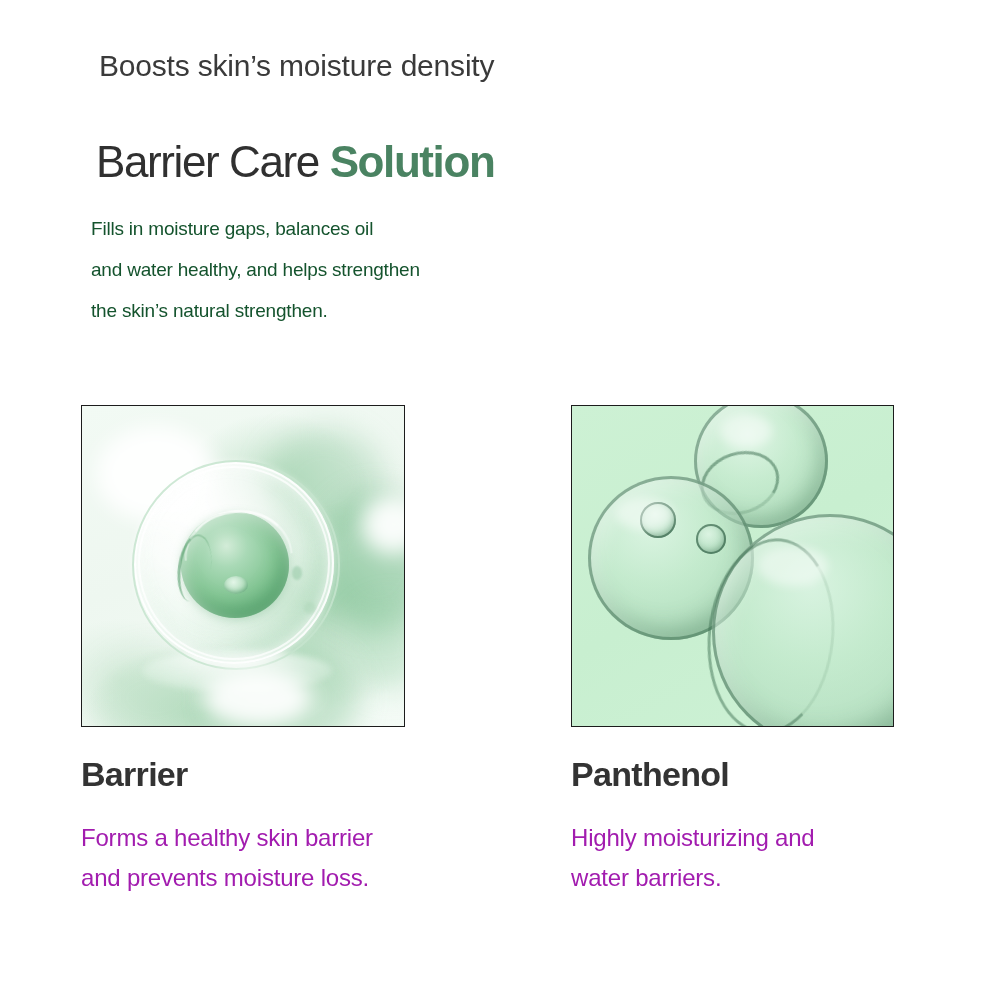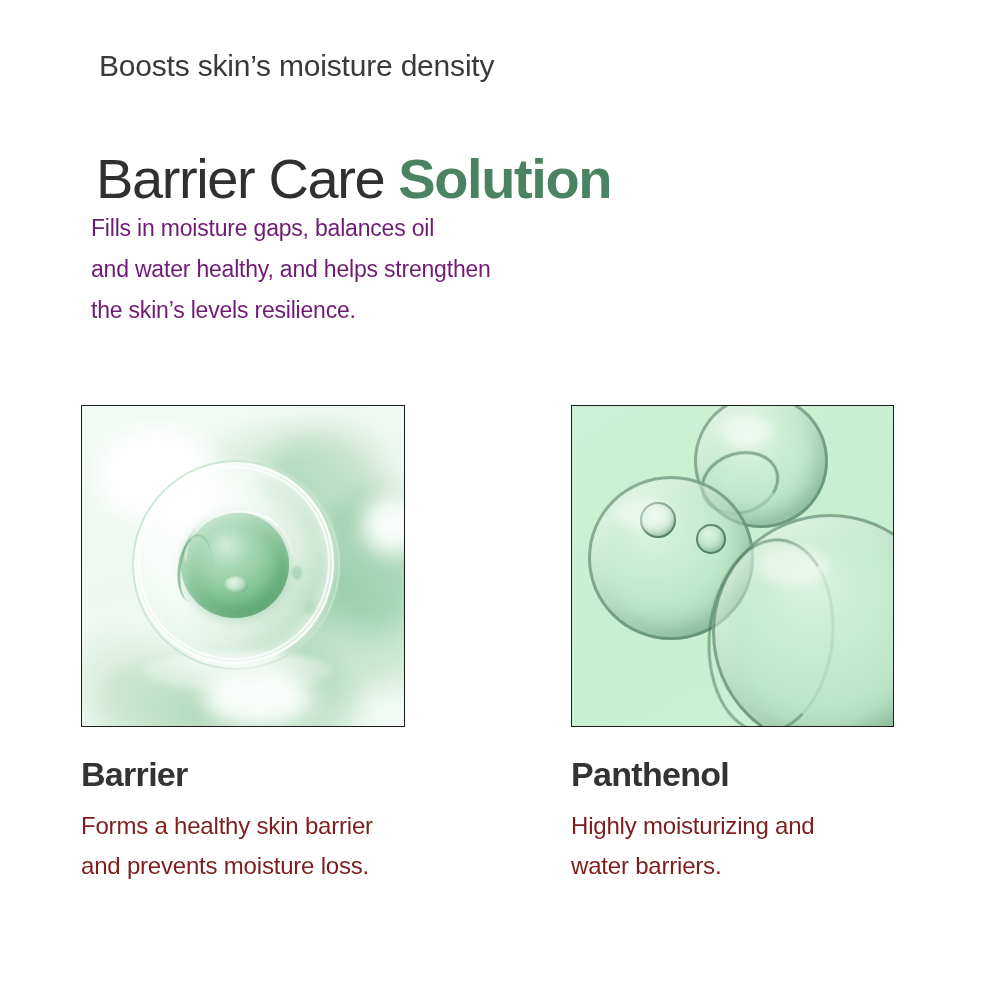--- a/index.html
+++ b/index.html
@@ -33,38 +33,38 @@
     font-weight: 400;
     color: #3a3a3a;
     letter-spacing: -0.2px;
     white-space: nowrap;
   }
 
   .headline {
     position: absolute;
     left: 96px;
     top: 108px;
-    font-size: 56px;
+    font-size: 44px;
     font-weight: 400;
     color: #303030;
     letter-spacing: -1.4px;
     white-space: nowrap;
   }
   .headline .accent {
     font-weight: 700;
   }
 
   .intro {
     position: absolute;
     left: 91px;
     top: 208px;
-    font-size: 23px;
+    font-size: 19px;
     font-weight: 400;
     line-height: 41px;
-    color: #701a75;
+    color: #14532d;
     letter-spacing: -0.2px;
   }
   .intro div { white-space: nowrap; }
 
   
   .card {
     position: absolute;
     top: 405px;
   }
   .card.left  { left: 81px;  width: 324px; }
@@ -82,25 +82,25 @@
   .card-title {
     margin-top: 28px;
     font-size: 34px;
     font-weight: 700;
     color: #333333;
     letter-spacing: -0.7px;
     white-space: nowrap;
   }
 
   .card-desc {
-    margin-top: 12px;
+    margin-top: 24px;
     font-size: 24px;
     font-weight: 400;
     line-height: 40px;
-    color: #7f1d1d;
+    color: #a21caf;
     letter-spacing: -0.2px;
   }
   .card-desc div { white-space: nowrap; }
 
   
   .photo-ceramide {
     position: absolute;
     inset: 0;
     background:
       radial-gradient(58% 46% at 72% 62%, rgba(112,186,132,0.55) 0%, rgba(150,205,165,0.28) 42%, rgba(255,255,255,0) 72%),
@@ -355,21 +355,21 @@
 
 <div class="page">
 
   <div class="eyebrow">Boosts skin’s moisture density</div>
 
   <h1 class="headline"><span>Barrier Care </span><span class="accent" style="color: rgb(74, 131, 98);">Solution</span></h1>
 
   <div class="intro">
     <div>Fills in moisture gaps, balances oil</div>
     <div>and water healthy, and helps strengthen</div>
-    <div>the skin’s levels resilience.</div>
+    <div>the skin’s natural strengthen.</div>
   </div>
 
   <div class="card left">
 
     <div class="thumb">
       <div class="photo-ceramide"></div>
       <div class="cb-hi h2"></div>
       <div class="cb-blob b1"></div>
       <div class="cb-blob b2"></div>
       <div class="cb-blob b4"></div>

